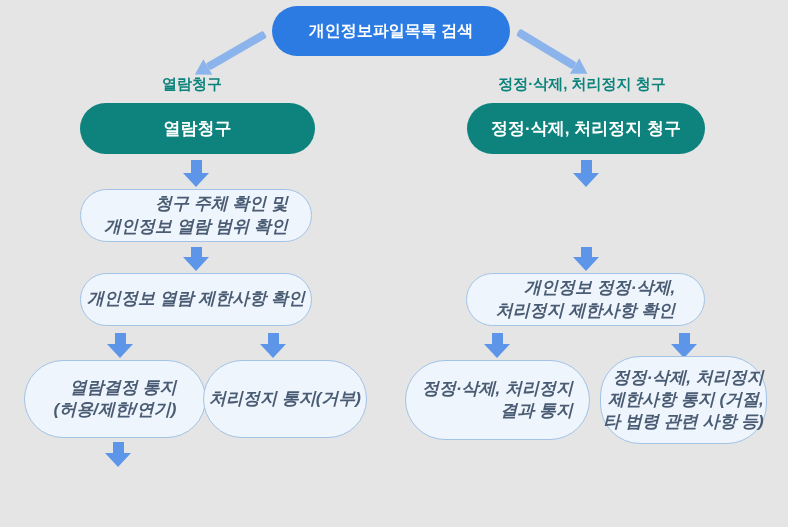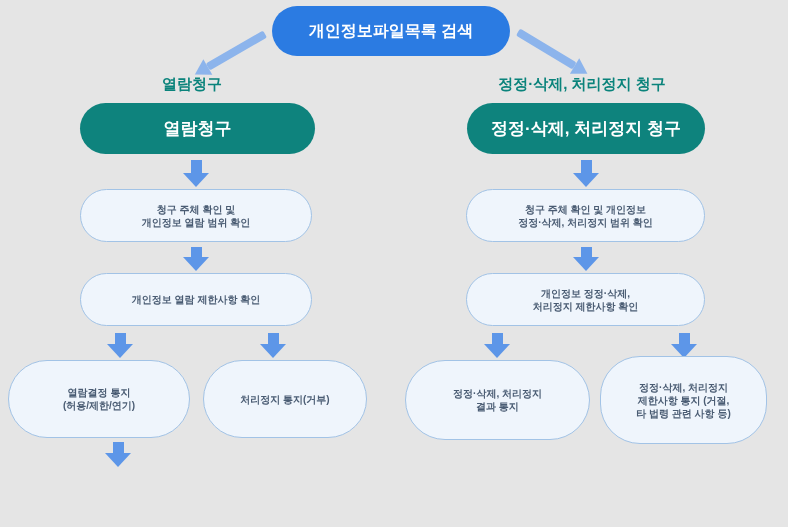--- a/index.html
+++ b/index.html
@@ -19,22 +19,22 @@
   .pill{
     position:absolute;display:flex;align-items:center;justify-content:center;
     color:#ffffff;font-weight:700;text-align:center;border-radius:28px;
   }
   .pill.blue{background:var(--primary-blue);font-size:16px;}
   .pill.teal{background:var(--teal);font-size:17px;}
 
   .softbox{
     position:absolute;display:flex;align-items:center;justify-content:center;
     background:var(--box-fill);border:1px solid var(--box-border);
-    color:var(--box-text);font-weight:700;font-size:10px;line-height:1.3;
-    text-align:center;white-space:pre-line;box-sizing:border-box;
+    color:var(--box-text);font-weight:700;font-size:17px;line-height:1.3;
+    text-align:right;white-space:pre-line;box-sizing:border-box;font-style:italic;
   }
   .softbox.mid{border-radius:27px;}
   .softbox.big{border-radius:40px;}
 
   .branch-label{
     position:absolute;color:var(--teal-text);font-weight:700;font-size:15px;
     text-align:center;white-space:nowrap;
   }
 
   .varrow{position:absolute;width:26px;display:flex;flex-direction:column;align-items:center;}
@@ -71,22 +71,20 @@
     <div class="stem" style="height:13px;"></div>
       <div class="head"></div>
   </div>
   <div class="varrow" style="left:573px;top:160px;">
     <div class="stem" style="height:13px;"></div>
       <div class="head"></div>
   </div>
 
   <div class="softbox mid" style="left:80px;top:189px;width:232px;height:53px;">청구 주체 확인 및
 개인정보 열람 범위 확인</div>
-  <div class="softbox mid" style="left:466px;top:189px;width:239px;height:53px;">청구 주체 확인 및 개인정보
-정정·삭제, 처리정지 범위 확인</div>
 
   <div class="varrow" style="left:183px;top:247px;">
     <div class="stem" style="height:10px;"></div>
       <div class="head"></div>
   </div>
   <div class="varrow" style="left:573px;top:247px;">
     <div class="stem" style="height:10px;"></div>
       <div class="head"></div>
   </div>
 
@@ -104,21 +102,21 @@
   </div>
   <div class="varrow" style="left:484px;top:333px;">
     <div class="stem" style="height:11px;"></div>
       <div class="head"></div>
   </div>
   <div class="varrow" style="left:671px;top:333px;">
     <div class="stem" style="height:11px;"></div>
       <div class="head"></div>
   </div>
 
-  <div class="softbox big" style="left:8px;top:360px;width:182px;height:78px;">열람결정 통지
+  <div class="softbox big" style="left:24px;top:360px;width:182px;height:78px;">열람결정 통지
 (허용/제한/연기)</div>
   <div class="softbox big" style="left:203px;top:360px;width:164px;height:78px;">처리정지 통지(거부)</div>
   <div class="softbox big" style="left:405px;top:360px;width:185px;height:80px;">정정·삭제, 처리정지
 결과 통지</div>
   <div class="softbox big" style="left:600px;top:356px;width:167px;height:88px;">정정·삭제, 처리정지
 제한사항 통지 (거절,
 타 법령 관련 사항 등)</div>
 
   <div class="varrow" style="left:105px;top:442px;">
     <div class="stem" style="height:11px;"></div>

